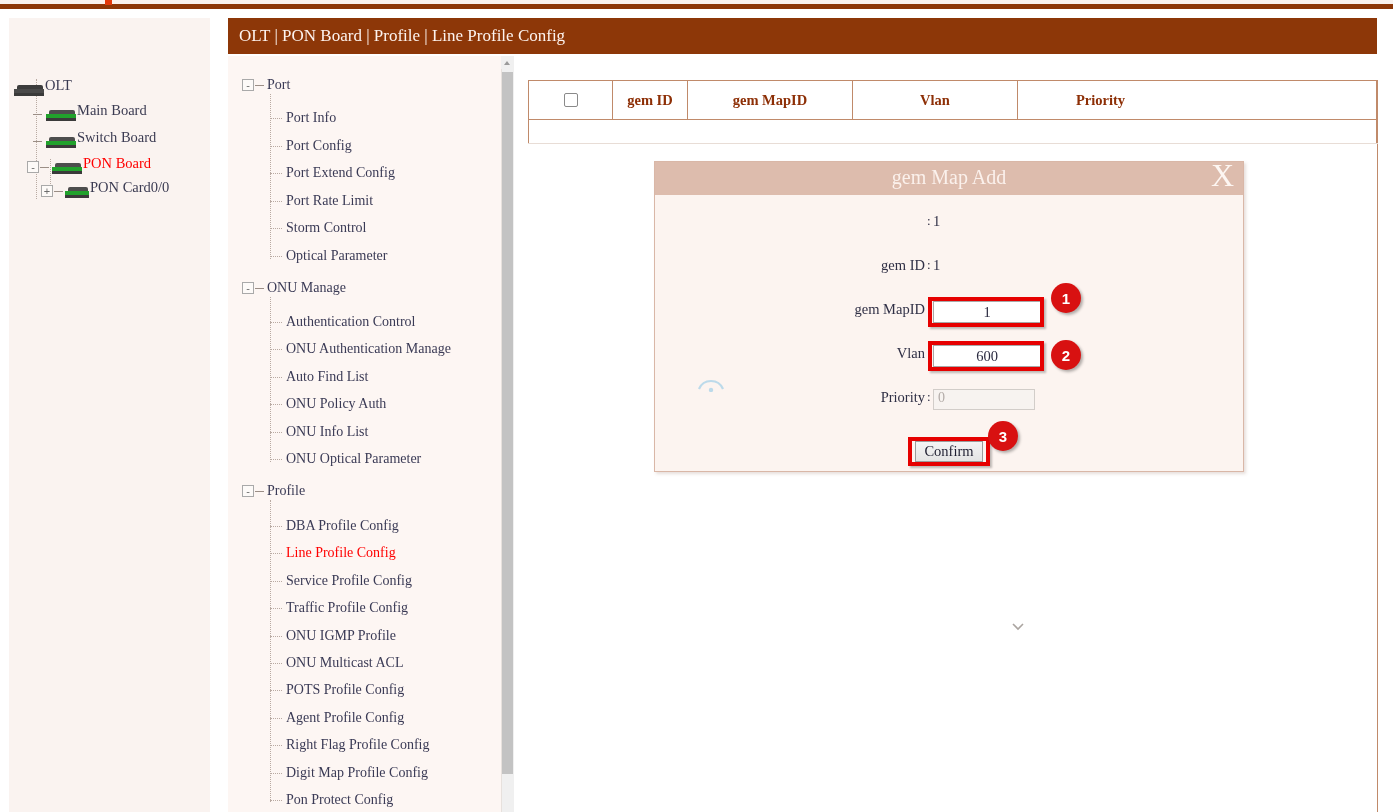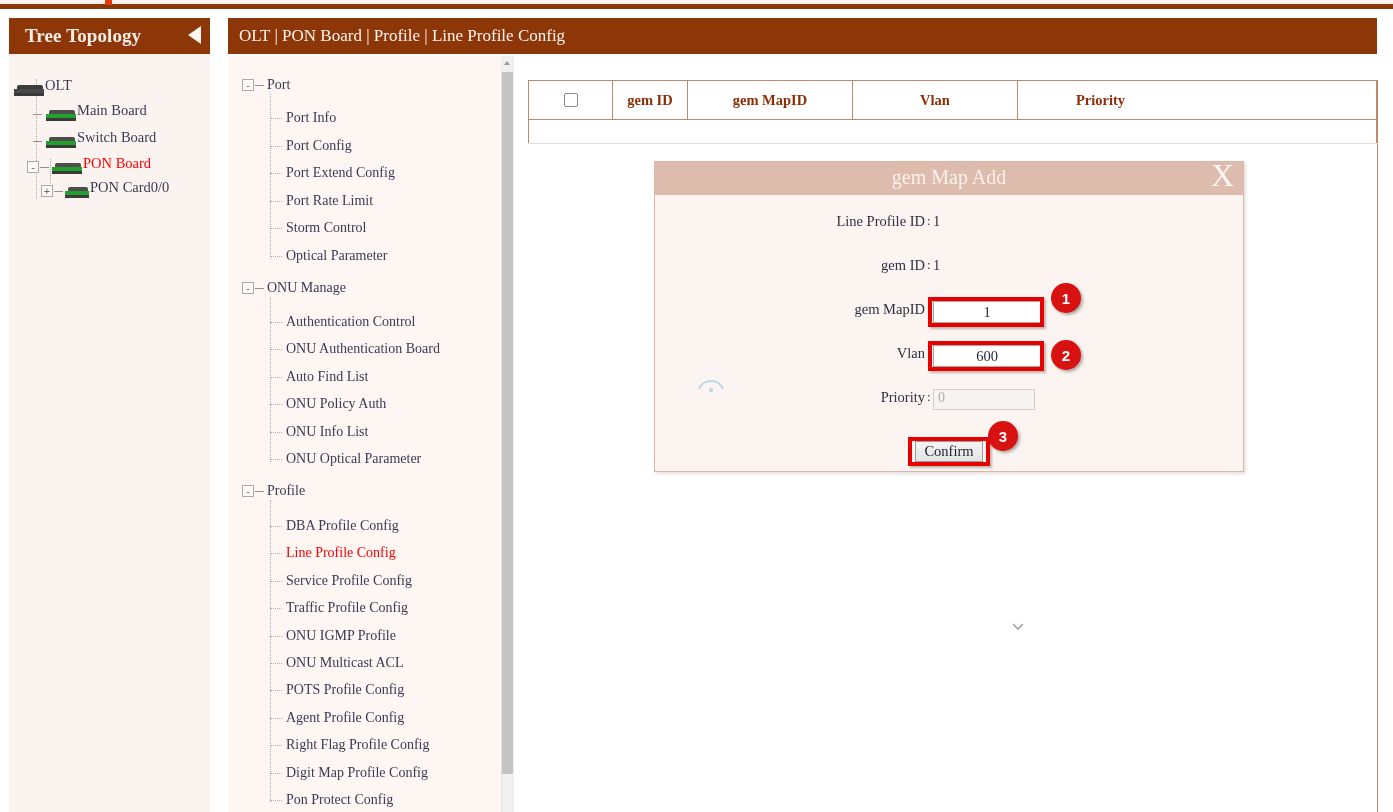--- a/index.html
+++ b/index.html
@@ -252,24 +252,20 @@
 <body>
 
 <div id="page">
 
   <div class="topstrip">
     <div class="topstrip-bar"></div>
     <div class="topstrip-dot"></div>
   </div>
 
   <div class="tree-panel">
-    <div class="tree-header">
-      <div class="title">Tree Topology</div>
-      <div class="collapse-arrow"></div>
-    </div>
     <div class="tree-body">
 
       <div class="vline" style="left:27px; top:25px; height:120px;"></div>
       <div class="vline" style="left:41px; top:105px; height:35px;"></div>
 
       <div class="tnode" style="left:5px; top:27px;">
         <span class="dev flat"><span class="top"></span><span class="mid"></span><span class="bot"></span></span><span class="lbl">OLT</span>
       </div>
 
       <div class="dash" style="left:24px; top:60px;"></div>
@@ -322,21 +318,21 @@
     <div class="mnode" style="left:58px; top:192px;">Optical Parameter</div>
 
     <div class="pm-box" style="left:14px; top:226px;">-</div>
     <div class="dash" style="left:27px; top:232px;"></div>
     <div class="mnode group" style="left:39px; top:224px;">ONU Manage</div>
     <div class="vline" style="left:42px; top:241px; height:165px;"></div>
 
     <div class="hline" style="left:42px; top:266px; width:12px;"></div>
     <div class="mnode" style="left:58px; top:258px;">Authentication Control</div>
     <div class="hline" style="left:42px; top:293px; width:12px;"></div>
-    <div class="mnode" style="left:58px; top:285px;">ONU Authentication Board</div>
+    <div class="mnode" style="left:58px; top:285px;">ONU Authentication Manage</div>
     <div class="hline" style="left:42px; top:321px; width:12px;"></div>
     <div class="mnode" style="left:58px; top:313px;">Auto Find List</div>
     <div class="hline" style="left:42px; top:348px; width:12px;"></div>
     <div class="mnode" style="left:58px; top:340px;">ONU Policy Auth</div>
     <div class="hline" style="left:42px; top:376px; width:12px;"></div>
     <div class="mnode" style="left:58px; top:368px;">ONU Info List</div>
     <div class="hline" style="left:42px; top:403px; width:12px;"></div>
     <div class="mnode" style="left:58px; top:395px;">ONU Optical Parameter</div>
 
     <div class="pm-box" style="left:14px; top:429px;">-</div>
@@ -413,21 +409,20 @@
 
   </div>
 
   <div class="modal">
     <div class="modal-title">
       <div class="t">gem Map Add</div>
       <div class="modal-close">X</div>
     </div>
 
     <div class="frow" style="top:51px;">
-      <div class="flabel">Line Profile ID</div>
       <div class="fcolon">:</div>
       <div class="fstatic">1</div>
     </div>
 
     <div class="frow" style="top:95px;">
       <div class="flabel">gem ID</div>
       <div class="fcolon">:</div>
       <div class="fstatic">1</div>
     </div>
 

